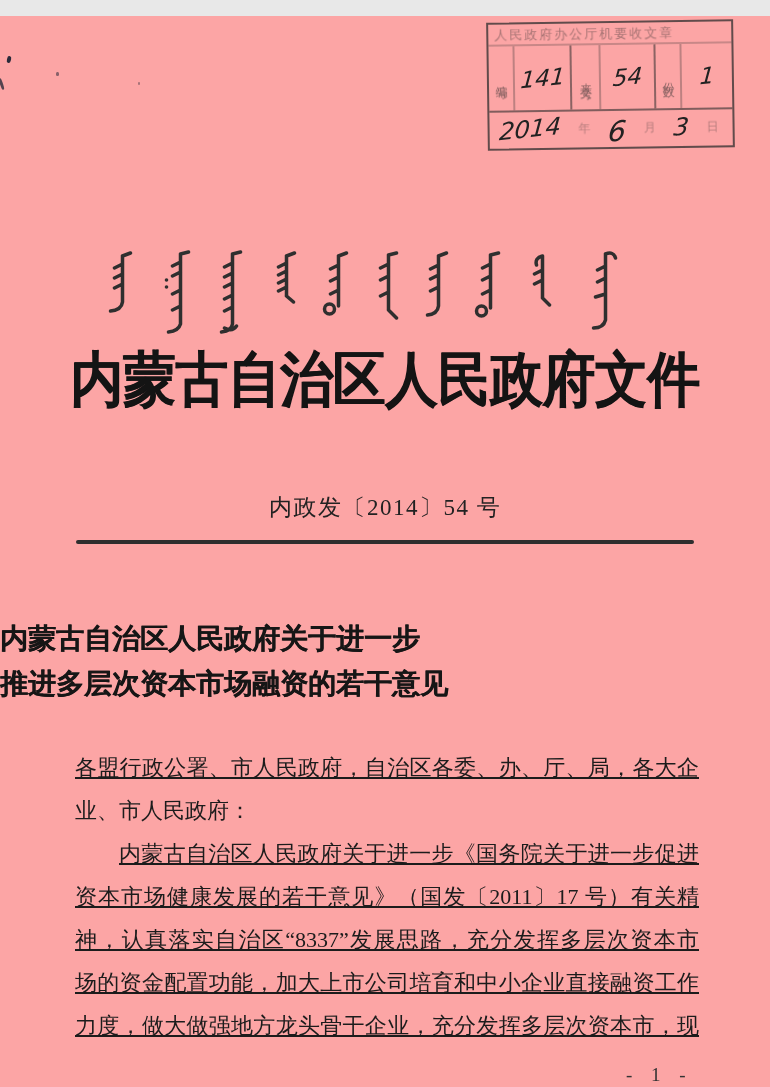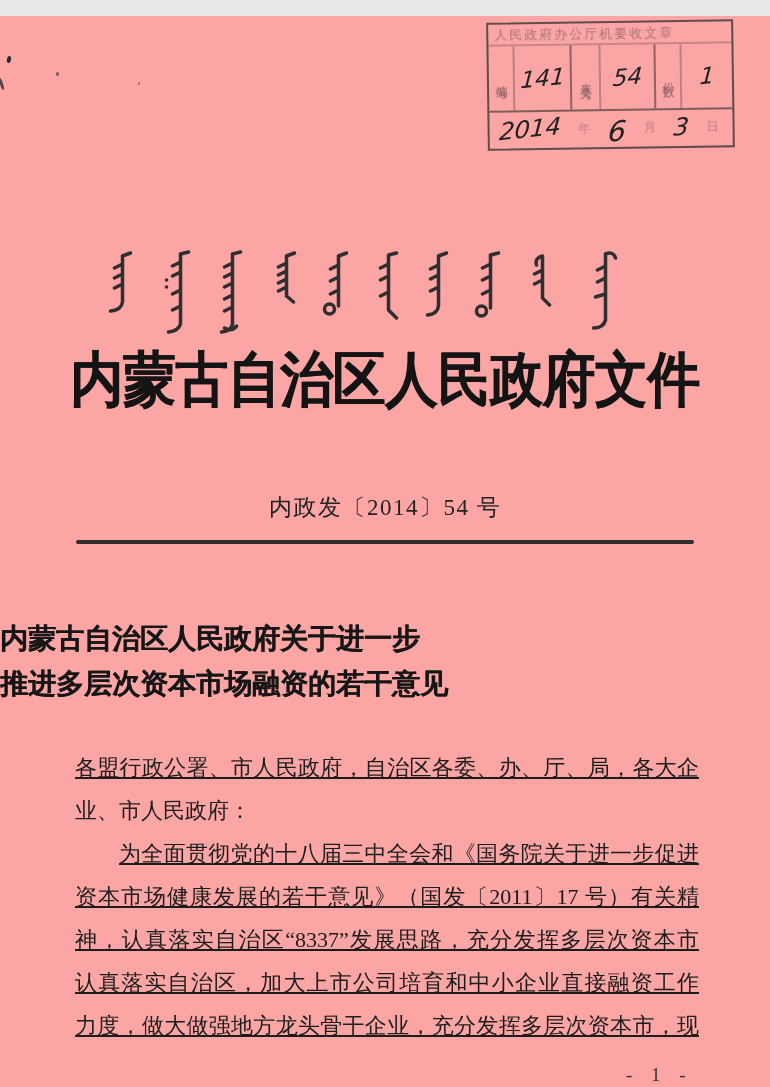--- a/index.html
+++ b/index.html
@@ -182,22 +182,22 @@
   <div class="rule"></div>
 
   <div class="doc-title">
     <div>内蒙古自治区人民政府关于进一步</div>
     <div>推进多层次资本市场融资的若干意见</div>
   </div>
 
   <div class="body-text">
     <div class="body-line stretch">各盟行政公署、市人民政府，自治区各委、办、厅、局，各大企</div>
     <div class="body-line">业、市人民政府：</div>
-    <div class="body-line stretch indent">为全面贯彻党的十八届三中全会和《国务院关于进一步促进</div>
+    <div class="body-line stretch indent">内蒙古自治区人民政府关于进一步《国务院关于进一步促进</div>
     <div class="body-line stretch">资本市场健康发展的若干意见》（国发〔2011〕17 号）有关精</div>
     <div class="body-line stretch">神，认真落实自治区“8337”发展思路，充分发挥多层次资本市</div>
-    <div class="body-line stretch">认真落实自治区，加大上市公司培育和中小企业直接融资工作</div>
+    <div class="body-line stretch">场的资金配置功能，加大上市公司培育和中小企业直接融资工作</div>
     <div class="body-line stretch">力度，做大做强地方龙头骨干企业，充分发挥多层次资本市，现</div>
   </div>
 
   <div class="page-number">- 1 -</div>
 
 </div>
 
 </body></html>

